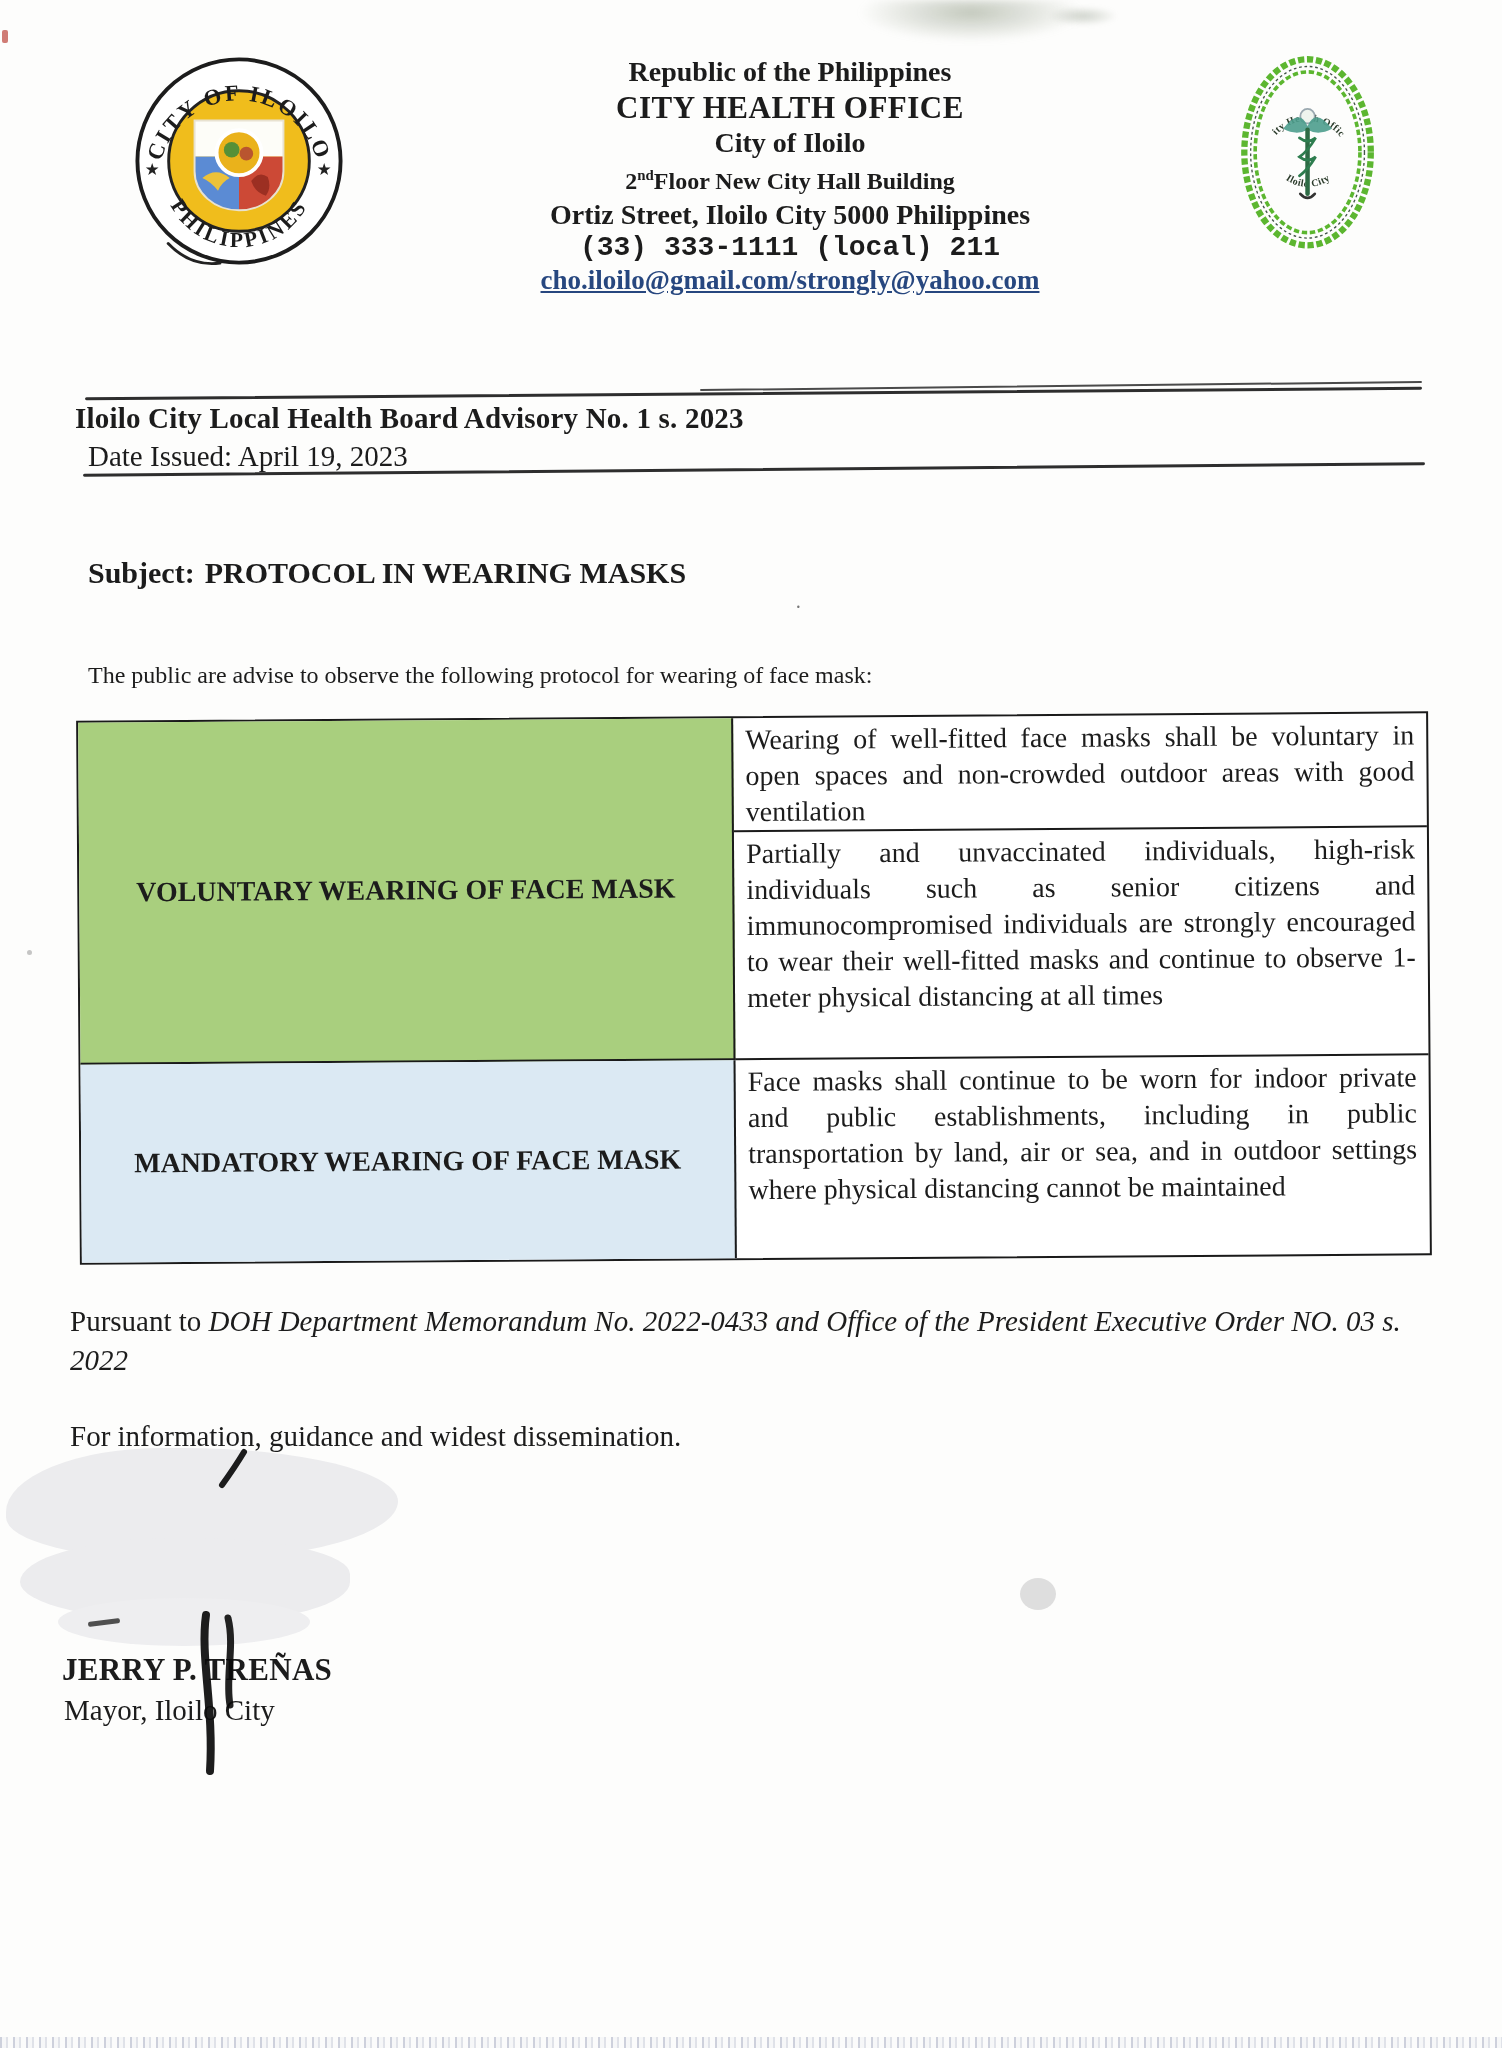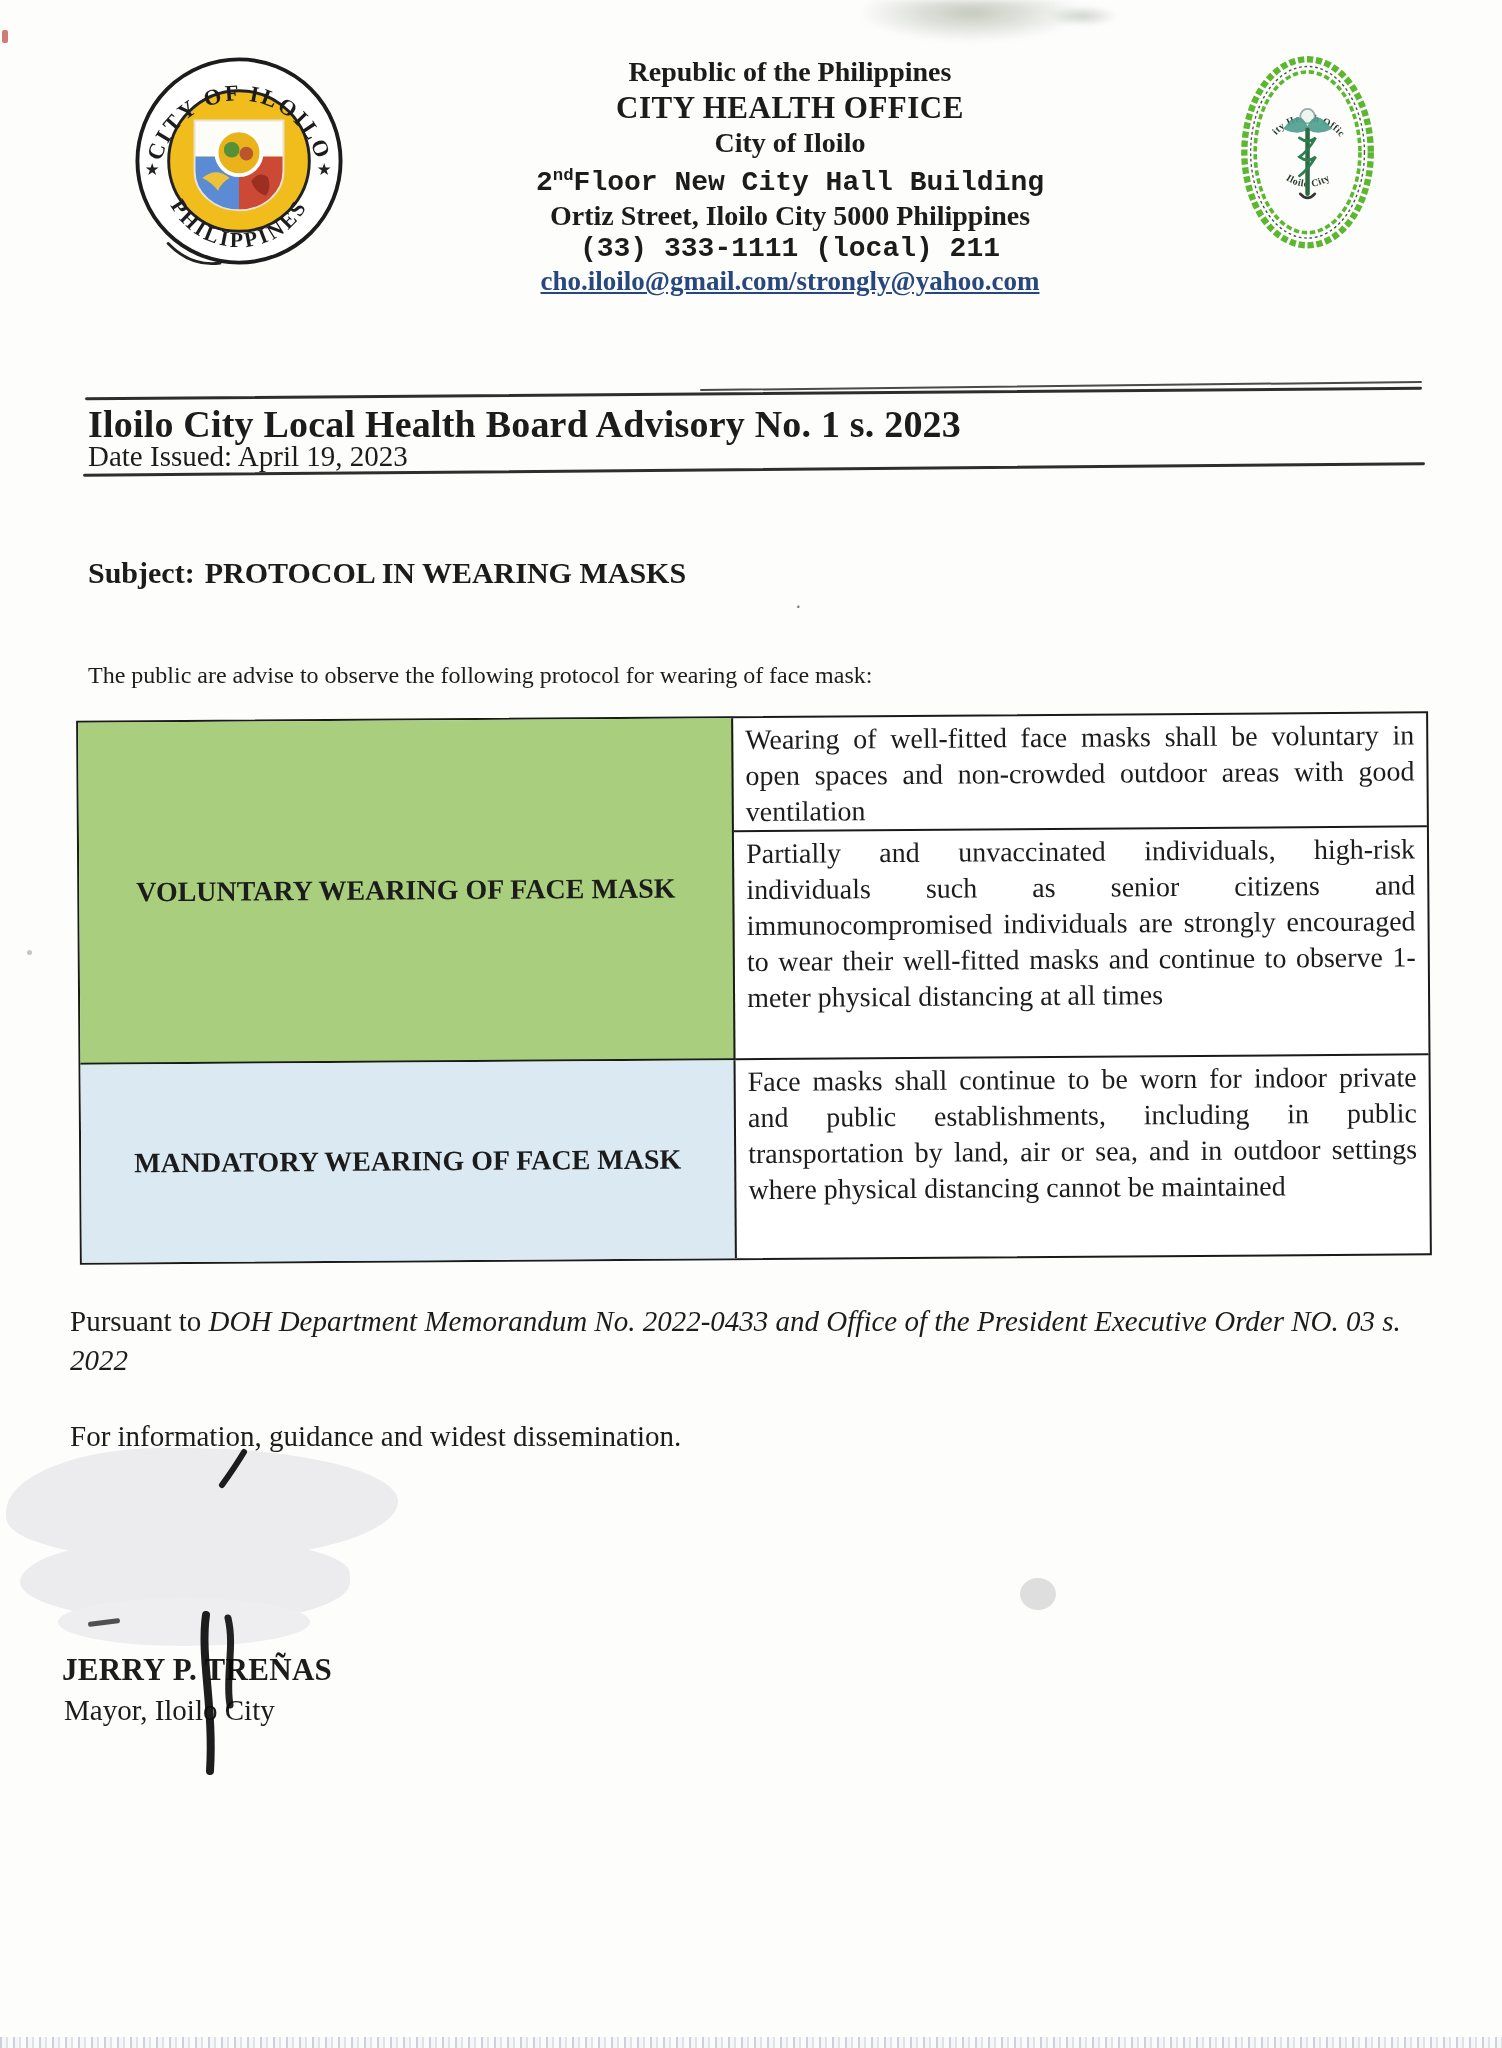--- a/index.html
+++ b/index.html
@@ -12,31 +12,31 @@
     color:#1c1c1c;
   }
   
   .seal{position:absolute;left:134px;top:56px;width:210px;height:210px;}
   .hlogo{position:absolute;left:1238px;top:46px;width:140px;height:218px;}
   .head-center{position:absolute;left:440px;top:55px;width:700px;text-align:center;}
   .head-center div{font-weight:700;}
   .h-republic{font-size:28px;line-height:34px;}
   .h-office{font-size:31px;line-height:37px;letter-spacing:.5px;}
   .h-city{font-size:28px;line-height:33px;}
-  .h-floor{font-size:28px;line-height:33px;font-family:Liberation Mono, monospace;}
+  .h-floor{font-size:24px;line-height:33px;}
   .h-floor sup{font-size:.62em;vertical-align:super;}
   .h-address{font-size:28px;line-height:33px;}
   .h-phone{font-size:28px;line-height:33px;font-family:Liberation Mono, monospace;}
   .h-email{font-size:27px;line-height:33px;font-weight:600;color:#27477f;text-decoration:underline;}
   
   .rule{position:absolute;background:#2e2e2e;height:3px;border-radius:2px;}
   .rule-top{left:85px;top:392px;width:1337px;transform:rotate(-0.45deg);}
   .rule-top-b{left:700px;top:385px;width:722px;height:2px;transform:rotate(-0.65deg);background:#4a4a4a;}
   .rule-bottom{left:83px;top:468px;width:1342px;transform:rotate(-0.5deg);}
-  .adv-line1{position:absolute;left:88px;top:402px;font-size:38px;font-weight:700;letter-spacing:.2px;}
+  .adv-line1{position:absolute;left:75px;top:402px;font-size:29px;font-weight:700;letter-spacing:.2px;}
   .adv-line2{position:absolute;left:88px;top:440px;font-size:29px;font-weight:400;}
   
   .subject{position:absolute;left:88px;top:556px;font-size:30px;font-weight:700;}
   .subject .subj-value{text-underline-offset:4px;text-decoration-thickness:2.5px;margin-left:10px;}
   
   .intro{position:absolute;left:88px;top:662px;font-size:24px;}
   
   .protocol-table{
     position:absolute;left:78px;top:716px;width:1348px;
     display:grid;grid-template-columns:655px 1fr;grid-template-rows:114px 228px 198px;

